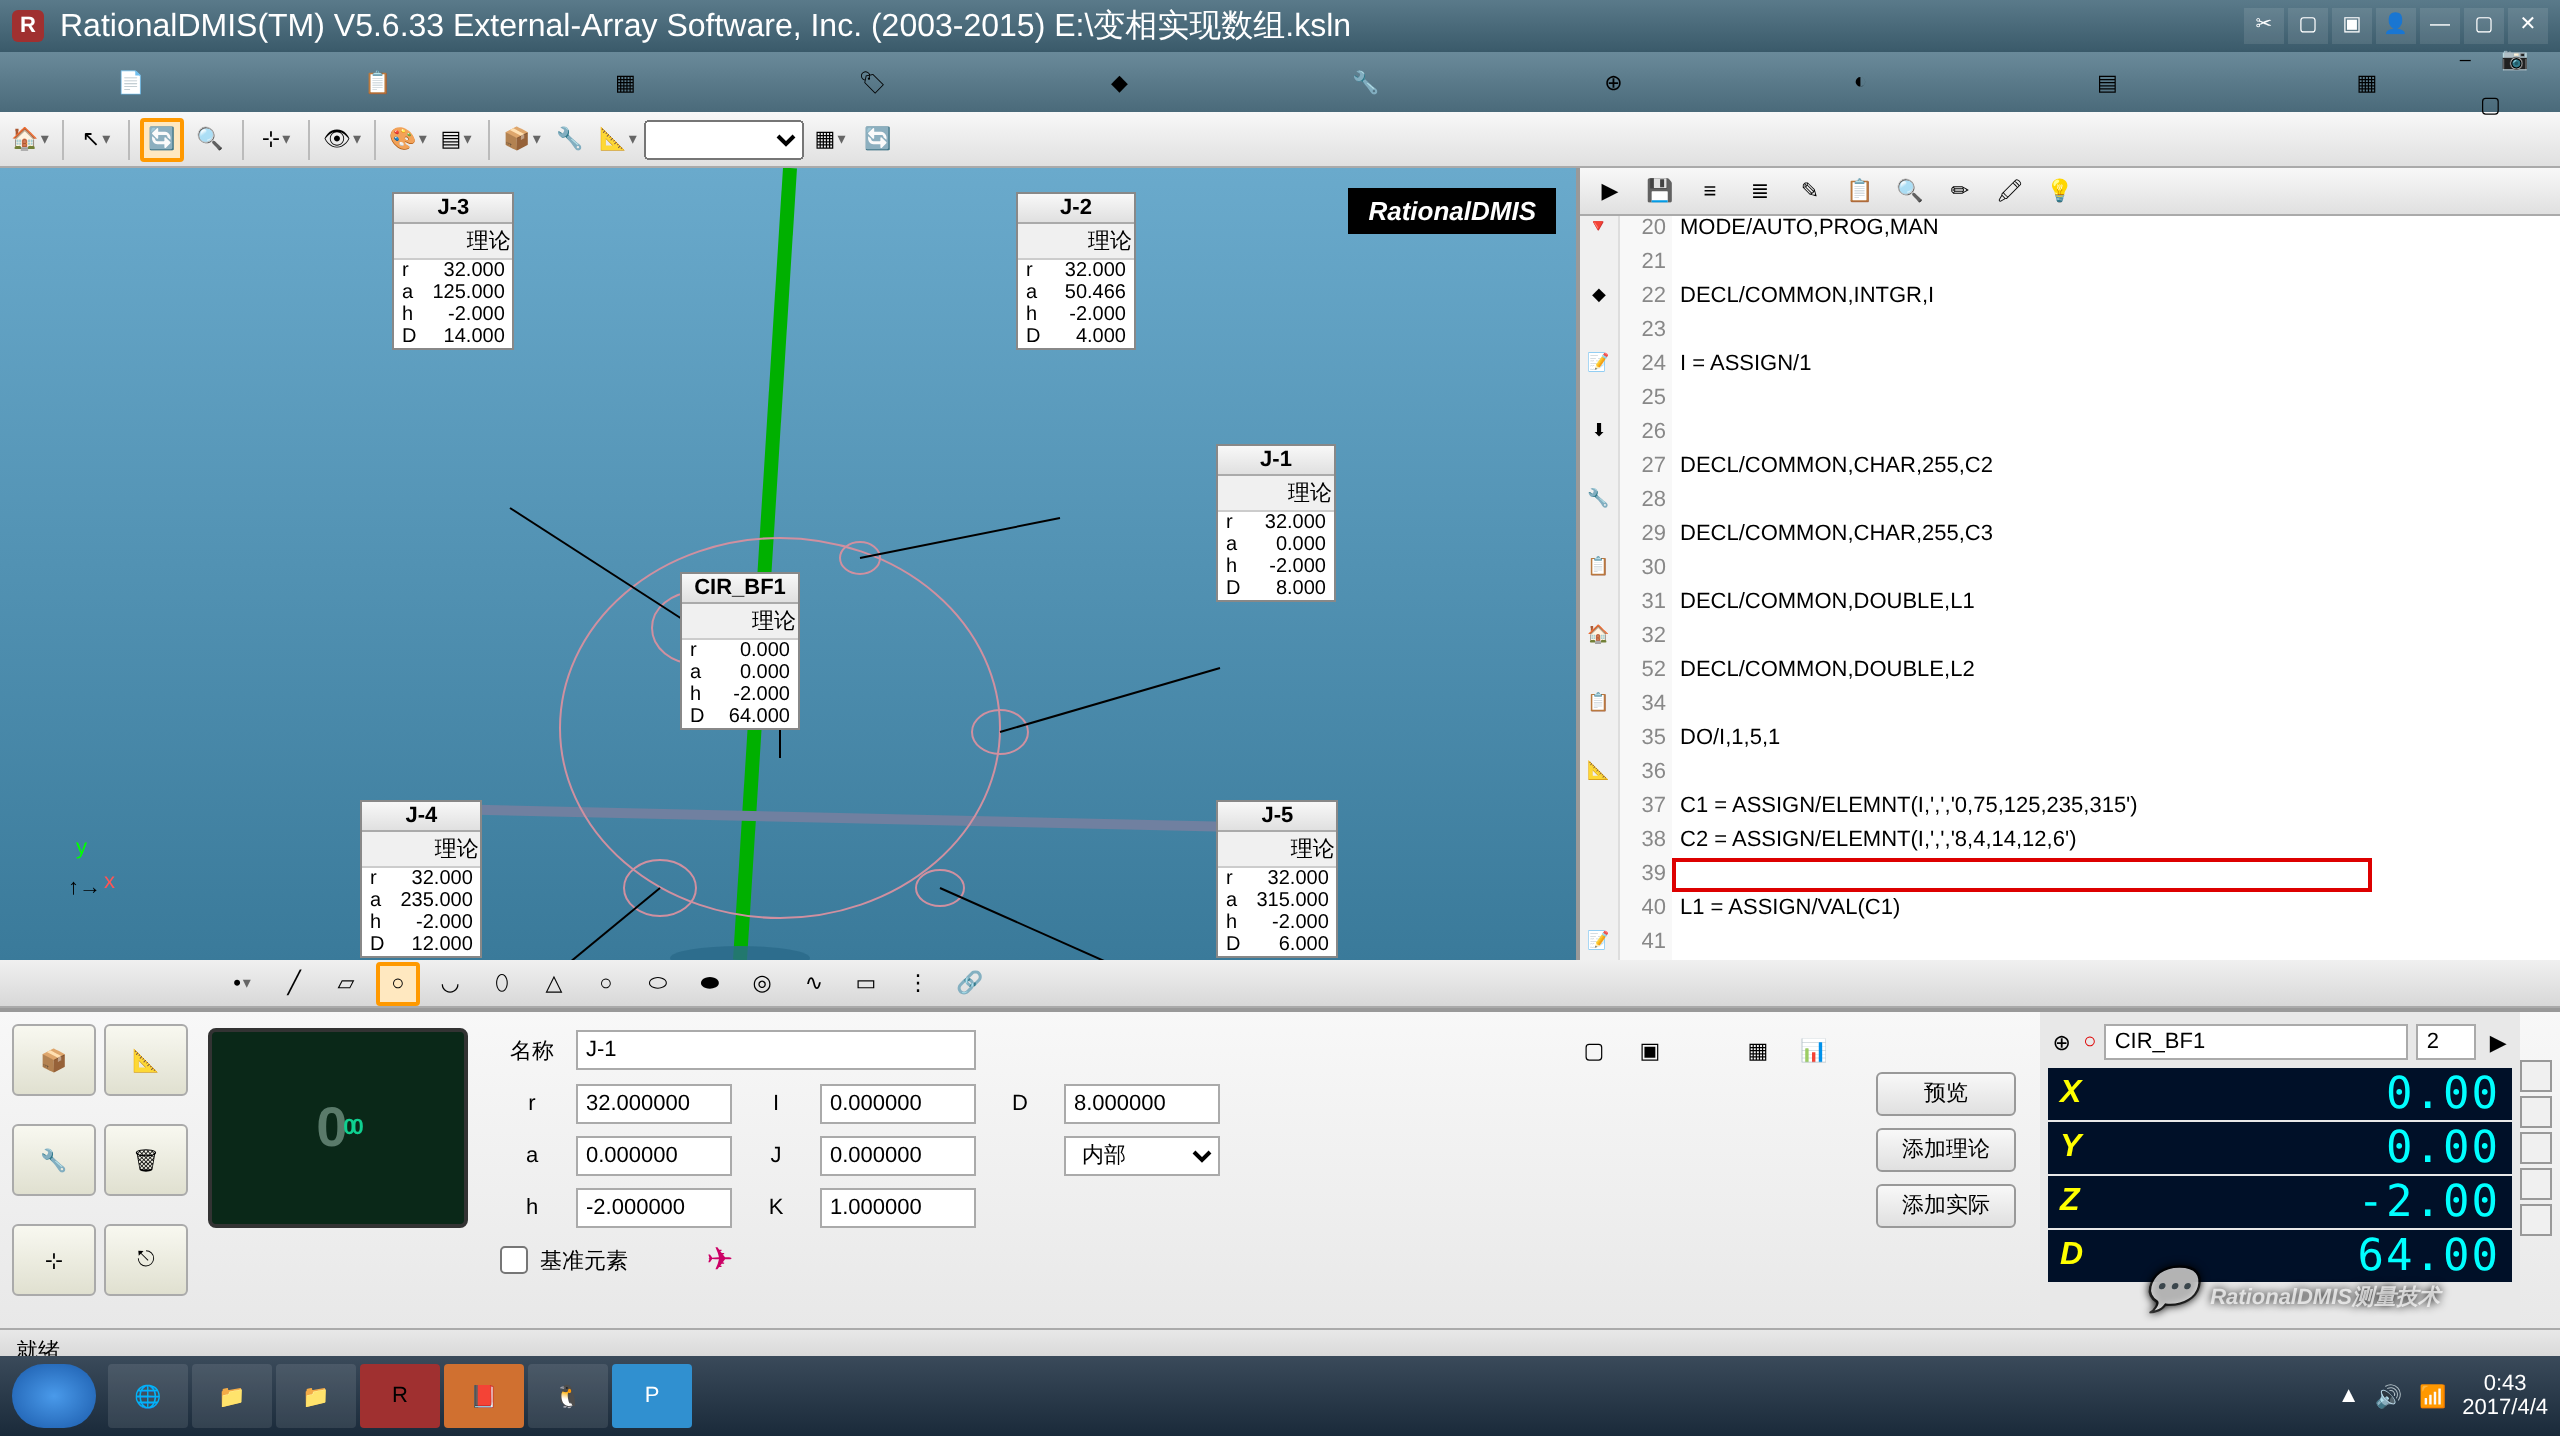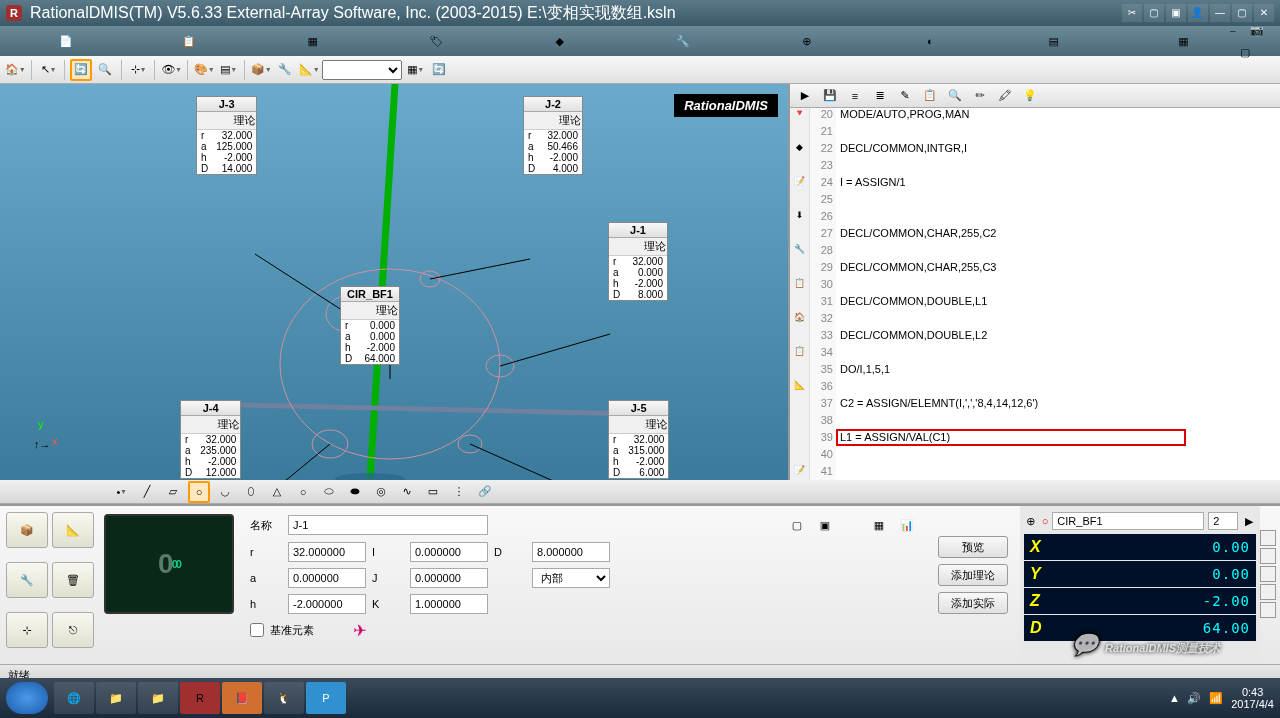--- a/index.html
+++ b/index.html
@@ -39,30 +39,30 @@
 .code div{height:17px;white-space:pre}
 .hlred{position:absolute;border:2px solid #d00;left:0;width:350px;height:34px}
 .bottom{height:160px;background:linear-gradient(#f8f8f8,#e8e8e8);border-top:2px solid #999;display:flex}
 .btb{height:24px;background:linear-gradient(#f0f0f0,#d8d8d8);border-bottom:1px solid #aaa;display:flex;align-items:center;padding:0 6px;gap:4px}
 .leftbtns{width:100px;padding:6px;display:grid;grid-template-columns:1fr 1fr;gap:4px}
 .bigbtn{width:42px;height:36px;background:linear-gradient(#f8f8f0,#e0e0d0);border:1px solid #aaa;border-radius:3px;display:flex;align-items:center;justify-content:center;cursor:pointer}
 .digital{width:130px;height:100px;background:#0a2818;border:2px solid #333;border-radius:4px;display:flex;align-items:center;justify-content:center;color:#0fd090;font-size:56px;font-family:monospace;font-weight:bold;margin:8px 4px;letter-spacing:-2px}
 .digital .sm{font-size:28px;color:#5a7a6a}
 .formarea{flex:1;padding:8px 12px}
 .formrow{display:flex;align-items:center;gap:6px;margin-bottom:6px}
-.formrow label{width:32px;text-align:left}
+.formrow label{width:32px;text-align:center}
 .formrow input,.formrow select{width:78px;height:20px;border:1px solid #aaa;padding:0 4px;background:#fff}
 .actbtns{width:90px;padding:30px 8px}
 .actbtn{width:70px;height:22px;background:linear-gradient(#f8f8f8,#e0e0e0);border:1px solid #999;border-radius:3px;margin-bottom:6px;text-align:center;line-height:20px;cursor:pointer;font-size:11px}
 .dro{width:240px;padding:4px;background:#e8e8e8}
 .drotb{height:22px;display:flex;align-items:center;gap:4px;margin-bottom:2px}
 .drotb input{flex:1;height:18px;border:1px solid #aaa;padding:0 4px}
 .drorow{height:26px;background:#001028;color:#fff;display:flex;align-items:center;margin-bottom:1px;padding:0 6px}
 .drorow .lbl{width:20px;color:#ff0;font-style:italic;font-size:16px;font-weight:bold}
-.drorow .val{flex:1;text-align:right;color:#0ff;font-family:monospace;font-size:14px;letter-spacing:1px}
+.drorow .val{flex:1;text-align:right;color:#0ff;font-family:monospace;font-size:22px;letter-spacing:1px}
 .drorow.d .lbl{color:#ff0}
 .droside{width:20px;display:flex;flex-direction:column;gap:2px;padding-top:24px}
 .droside div{width:16px;height:16px;border:1px solid #999;background:#f0f0f0;cursor:pointer}
 .status{height:22px;background:linear-gradient(#e8e8e8,#d0d0d0);border-top:1px solid #aaa;display:flex;align-items:center;padding:0 8px;font-size:11px}
 .taskbar{position:absolute;bottom:0;left:0;right:0;height:40px;background:linear-gradient(#3a4a5a,#1a2a3a);display:flex;align-items:center;padding:0 6px}
 .start{width:42px;height:32px;background:radial-gradient(#4a9aea,#1a5aaa);border-radius:16px;margin-right:6px}
 .tskic{width:40px;height:32px;background:rgba(255,255,255,.1);margin-right:2px;border-radius:2px;display:flex;align-items:center;justify-content:center}
 .tray{margin-left:auto;color:#fff;display:flex;align-items:center;gap:8px;font-size:11px}
 .wm{position:absolute;right:60px;bottom:60px;color:rgba(255,255,255,.7);font-size:22px;font-weight:bold;font-style:italic;text-shadow:0 0 4px #000}
 svg.geom{position:absolute;top:0;left:0;pointer-events:none}
@@ -172,21 +172,21 @@
             </tr>
           </tbody>
           <tbody>
             <tr>
               <td>D</td>
               <td>14.000</td>
             </tr>
           </tbody>
         </table>
     </div>
-    <div class="callout" style="left:523px;top:12px">
+    <div class="callout" style="left:508px;top:12px">
       <div class="hdr">J-2</div>
         <div class="sub">理论</div>
       <table>
           <tbody>
             <tr>
               <td>r</td>
               <td>32.000</td>
             </tr>
           </tbody>
           <tbody>
@@ -376,21 +376,21 @@
           <div>23</div>
           <div>24</div>
           <div>25</div>
           <div>26</div>
           <div>27</div>
           <div>28</div>
           <div>29</div>
           <div>30</div>
           <div>31</div>
           <div>32</div>
-          <div>33</div>
+          <div>52</div>
           <div>34</div>
           <div>35</div>
           <div>36</div>
           <div>37</div>
           <div>38</div>
           <div>39</div>
           <div>40</div>
           <div>41</div>
         </div>
       <div class="code">
@@ -406,20 +406,21 @@
           <div>DECL/COMMON,CHAR,255,C2</div>
           <div></div>
           <div>DECL/COMMON,CHAR,255,C3</div>
           <div></div>
           <div>DECL/COMMON,DOUBLE,L1</div>
           <div></div>
           <div>DECL/COMMON,DOUBLE,L2</div>
           <div></div>
           <div>DO/I,1,5,1</div>
           <div></div>
+          <div>C1 = ASSIGN/ELEMNT(I,',','0,75,125,235,315')</div>
           <div>C2 = ASSIGN/ELEMNT(I,',','8,4,14,12,6')</div>
           <div></div>
           <div>L1 = ASSIGN/VAL(C1)</div>
         </div>
     </div>
   </div>
 </div>
 
 <div style="background:#e8e8e8">
 <div class="btb">

